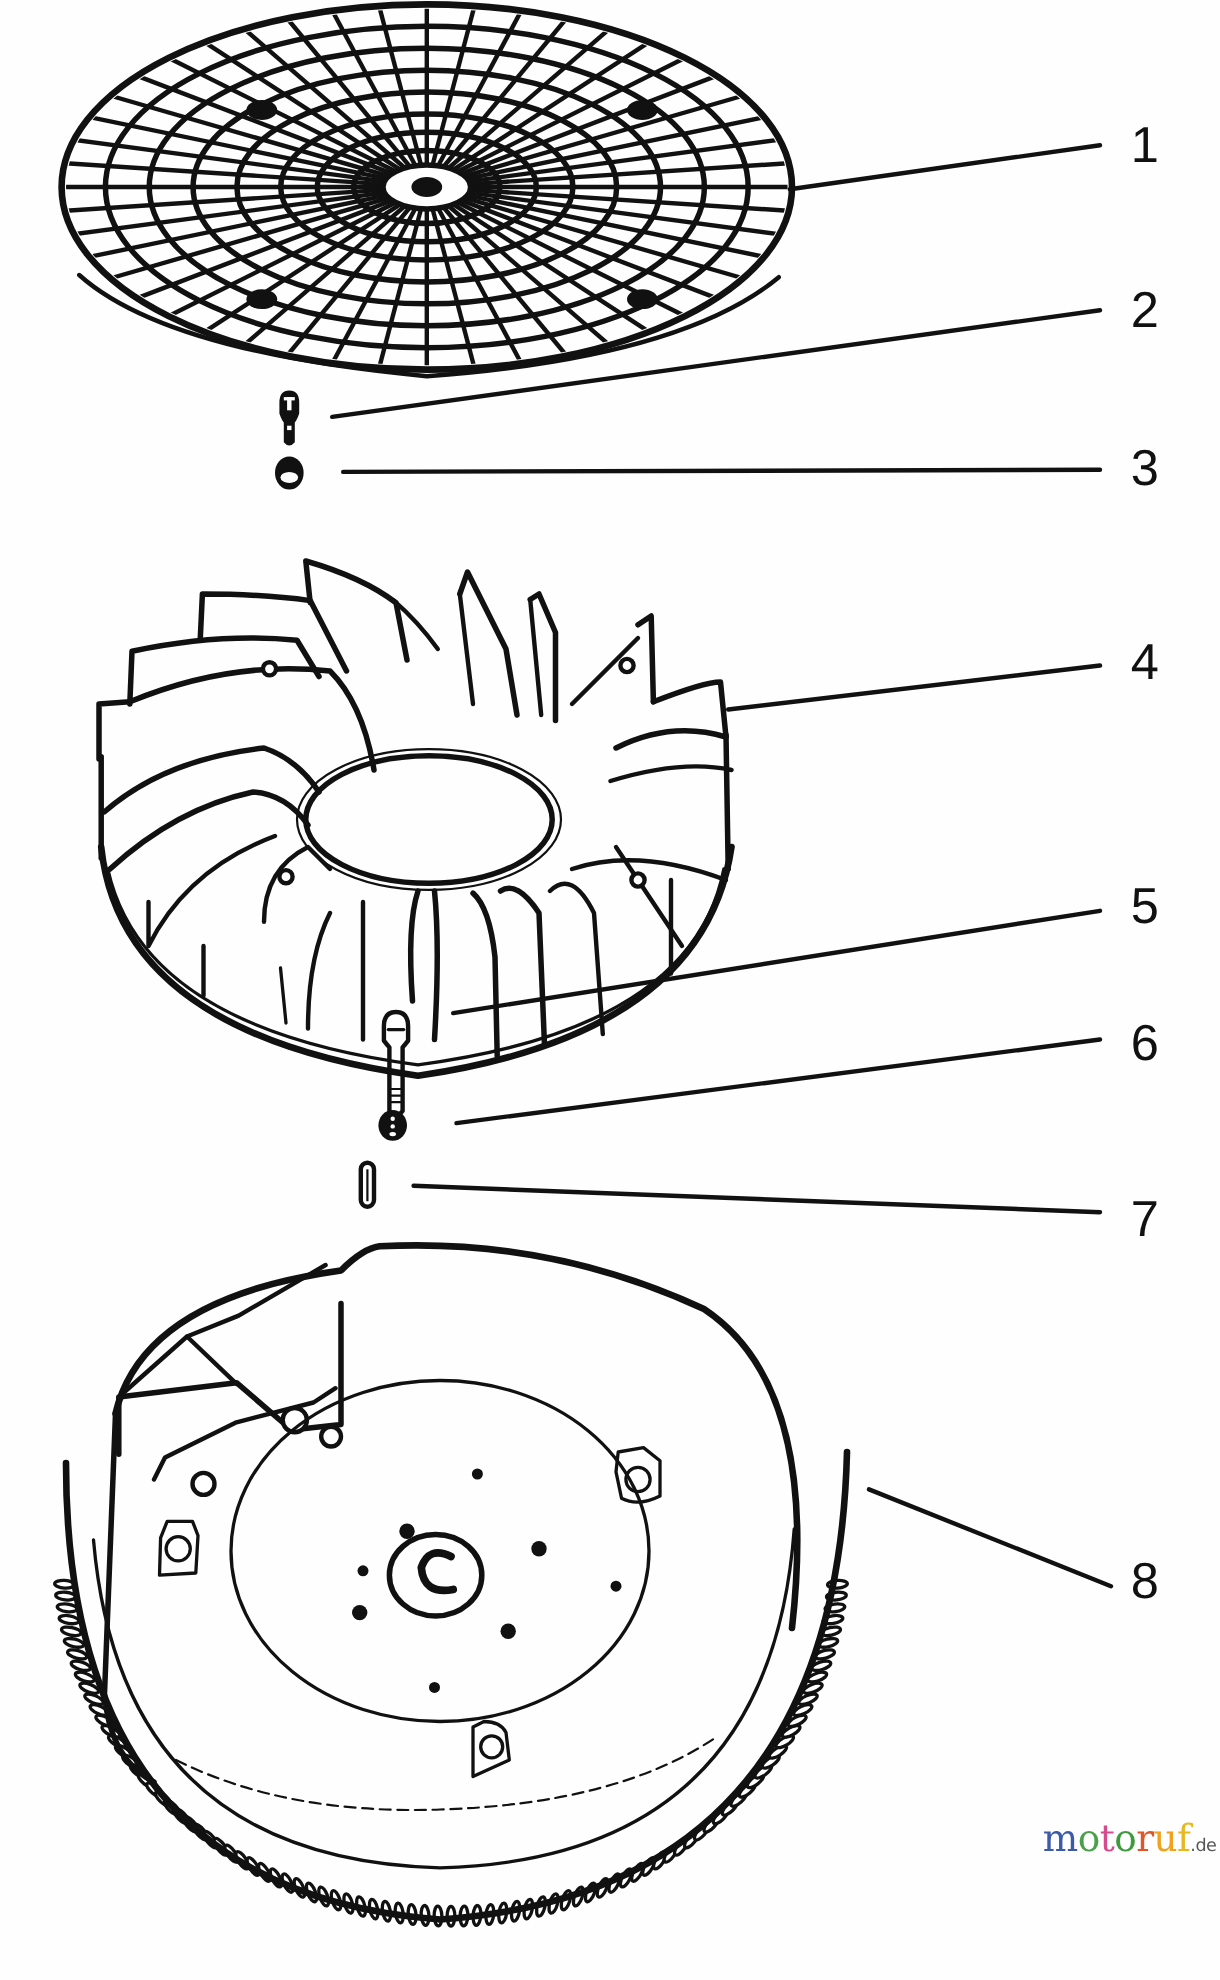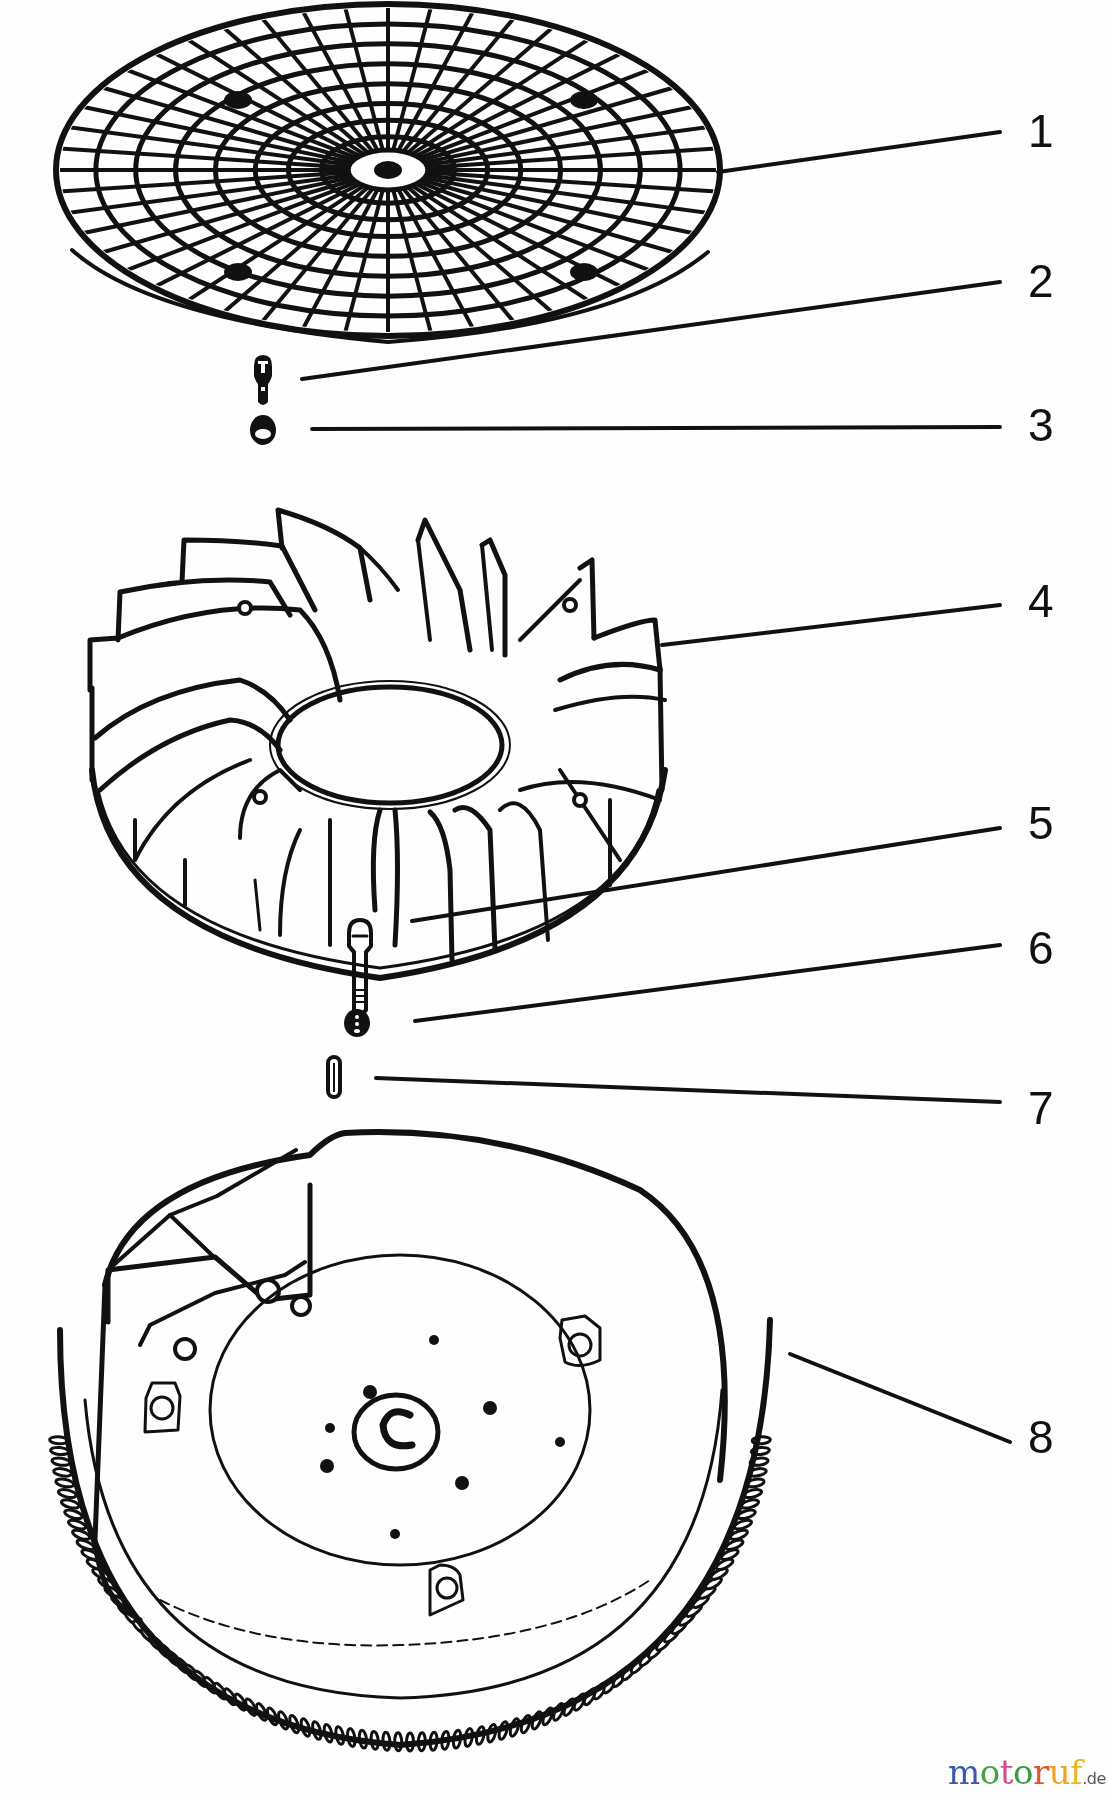--- a/index.html
+++ b/index.html
@@ -1,21 +1,21 @@
 <!DOCTYPE html>
 <html><head>
   <meta charset="utf-8">
   <style>
     html, body { margin: 0; padding: 0; background: #fdfefd; }
     body { width: 1109px; height: 1800px; position: relative; overflow: hidden;
            font-family: "Liberation Sans", sans-serif; }
     #diagram { position: absolute; left: 0; top: 0; width: 1109px; height: 1800px; }
     .callout-num { position: absolute; font-family: "Liberation Sans", sans-serif;
                    font-size: 46px; line-height: 46px; color: #111; font-weight: normal; }
-    .watermark { position: absolute; left: 948px; top: 1752px; font-family: "DejaVu Serif", serif;
+    .watermark { position: absolute; left: 948px; top: 1652px; font-family: "DejaVu Serif", serif;
                  font-size: 34px; letter-spacing: -0.5px; line-height: 40px; white-space: nowrap; }
     .watermark .tld { font-size: 16px; color: #555; font-family: "DejaVu Sans", sans-serif; }
     .stroke { fill: none; stroke: #111; stroke-linecap: round; stroke-linejoin: round; }
   </style>
 </head>
 <body>
 
 <svg id="diagram" viewBox="0 0 1109 1800" xmlns="http://www.w3.org/2000/svg">
 
   <g id="screen">

